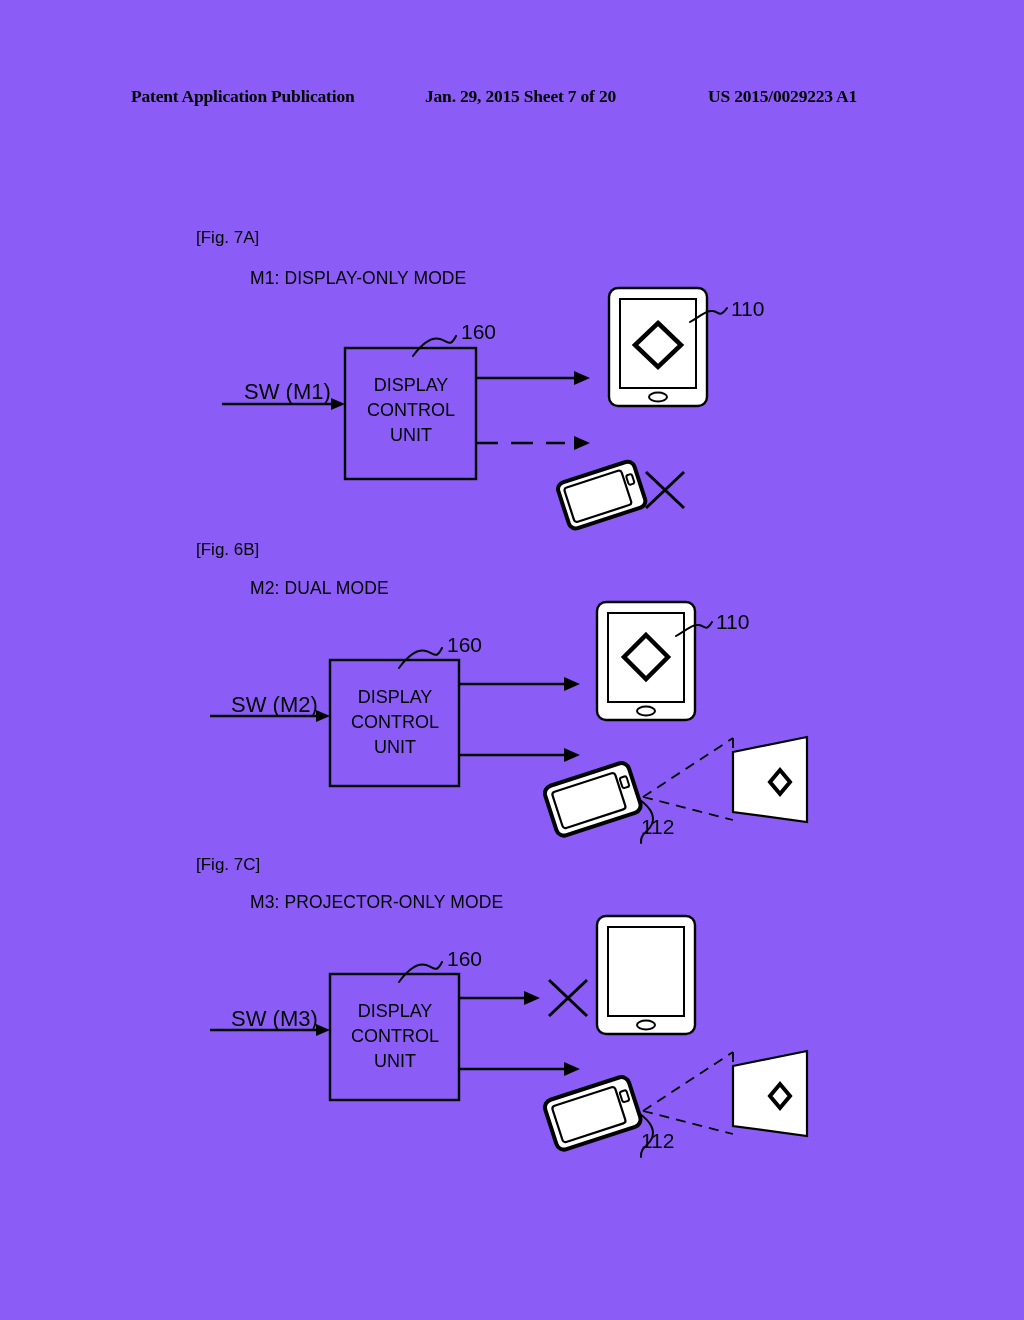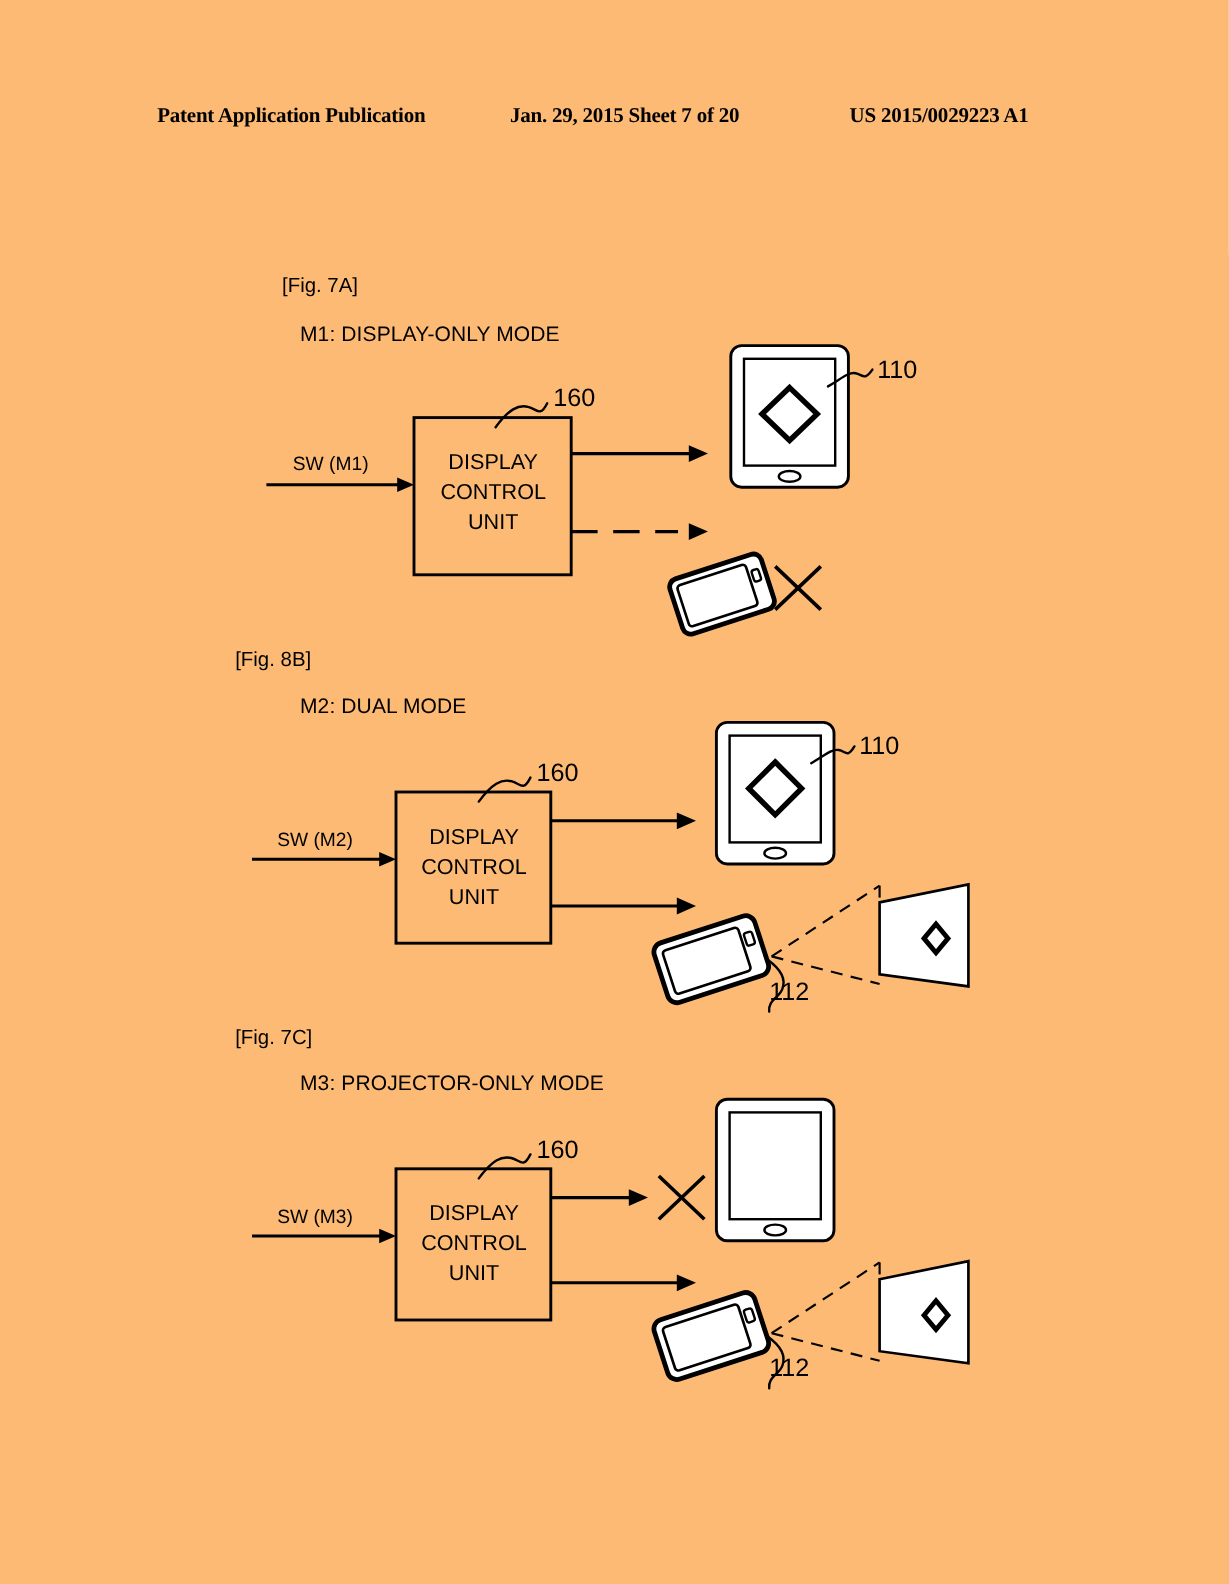--- a/index.html
+++ b/index.html
@@ -12,21 +12,21 @@
     height: 1320px;
     font-family: "Liberation Sans", sans-serif;
     color: #000000;
     position: relative;
     overflow: hidden;
   }
   .page {
     position: relative;
     width: 1024px;
     height: 1320px;
-    background: #fdba74;
+    background: #8b5cf6;
   }
   
   .pub-header {
     position: absolute;
     top: 86px;
     left: 0;
     width: 1024px;
     height: 24px;
     font-family: "Liberation Serif", serif;
     font-weight: bold;
@@ -79,48 +79,48 @@
     white-space: nowrap;
   }
   .ref-num {
     position: absolute;
     font-size: 21px;
     font-family: "Liberation Sans", sans-serif;
     white-space: nowrap;
   }
   .sw-label {
     position: absolute;
-    font-size: 16px;
+    font-size: 22px;
     font-family: "Liberation Sans", sans-serif;
     white-space: nowrap;
   }
 </style>
 </head>
 <body>
 
 <div class="page">
 
   <div class="pub-header">
     <span class="h-left">Patent Application Publication</span>
     <span class="h-mid">Jan. 29, 2015  Sheet 7 of 20</span>
     <span class="h-right">US 2015/0029223 A1</span>
   </div>
 
-  <div class="fig-tag" style="left:196px; top:228px;margin-left:39px;">[Fig. 7A]</div>
+  <div class="fig-tag" style="left:196px; top:228px;">[Fig. 7A]</div>
   <div class="mode-title" style="left:250px; top:268px;">M1: DISPLAY-ONLY MODE</div>
 
   <div class="unit-text" style="left:346px; top:373px; width:130px;">DISPLAY</div>
   <div class="unit-text" style="left:346px; top:398px; width:130px;">CONTROL</div>
   <div class="unit-text" style="left:346px; top:423px; width:130px;">UNIT</div>
 
   <div class="ref-num" style="left:461px; top:320px;">160</div>
   <div class="ref-num" style="left:731px; top:297px;">110</div>
   <div class="sw-label" style="left:244px; top:379px;">SW (M1)</div>
 
-  <div class="fig-tag" style="left:196px; top:540px;">[Fig. 8B]</div>
+  <div class="fig-tag" style="left:196px; top:540px;">[Fig. 6B]</div>
   <div class="mode-title" style="left:250px; top:578px;">M2: DUAL MODE</div>
 
   <div class="unit-text" style="left:331px; top:685px; width:128px;">DISPLAY</div>
   <div class="unit-text" style="left:331px; top:710px; width:128px;">CONTROL</div>
   <div class="unit-text" style="left:331px; top:735px; width:128px;">UNIT</div>
 
   <div class="ref-num" style="left:447px; top:633px;">160</div>
   <div class="ref-num" style="left:716px; top:610px;">110</div>
   <div class="ref-num" style="left:641px; top:815px;">112</div>
   <div class="sw-label" style="left:231px; top:692px;">SW (M2)</div>

